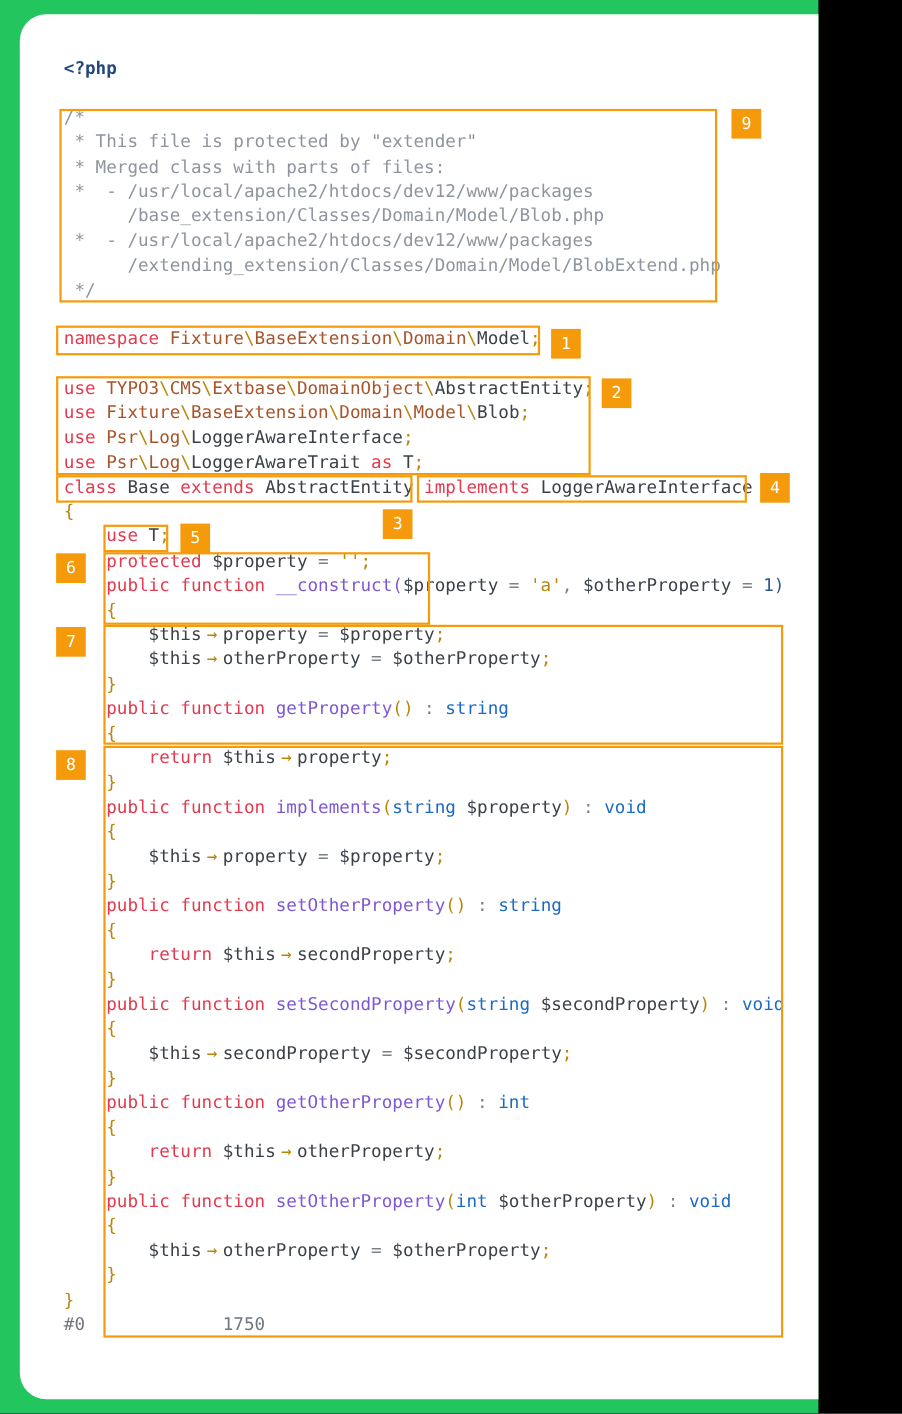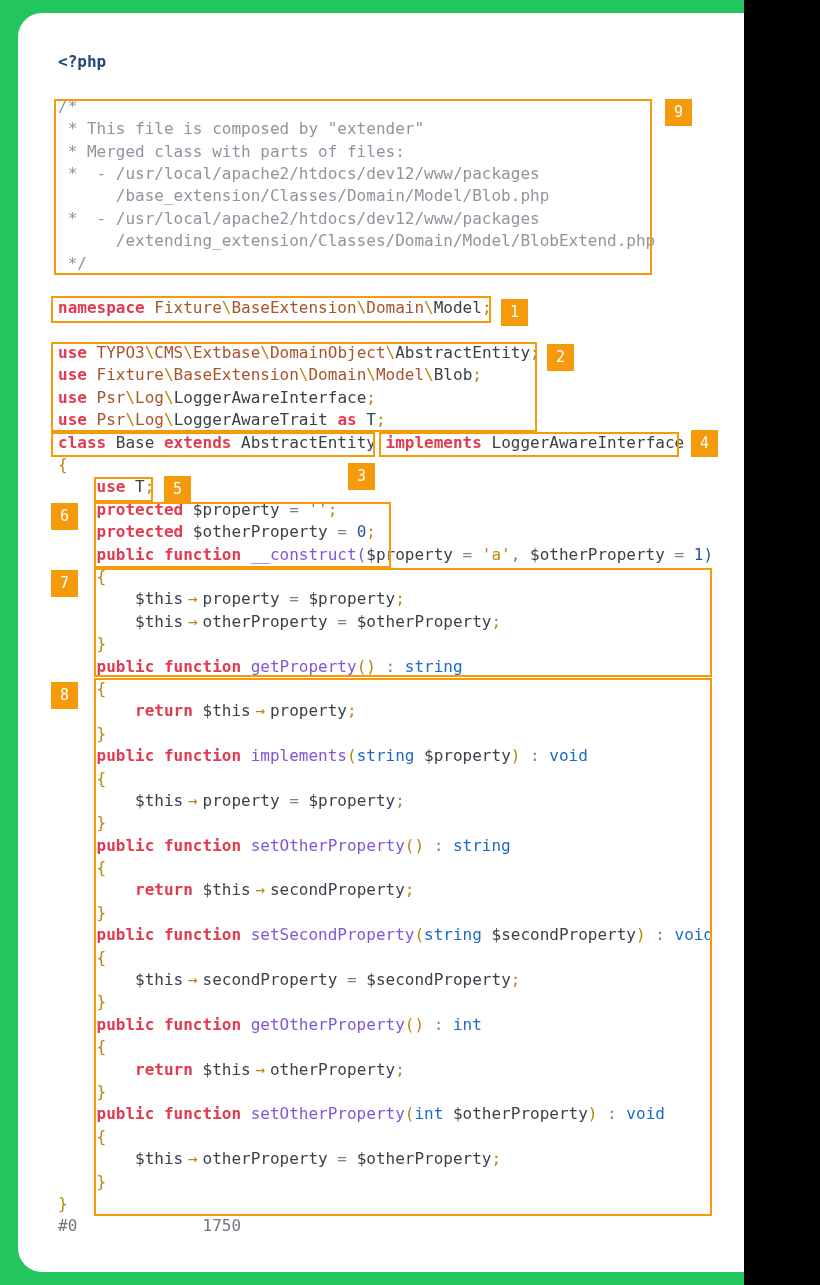--- a/index.html
+++ b/index.html
@@ -2,21 +2,21 @@
 <html><head>
 <meta charset="utf-8">
 <style>
   html,body{margin:0;padding:0;background:#000;}
   #page{position:relative;width:744px;height:1285px;background:#22c55e;overflow:hidden;
         font-family:"DejaVu Sans Mono",monospace;}
   #card{position:absolute;left:18px;top:13px;width:784px;height:1259px;
         background:#ffffff;border-radius:24px;}
   #code{position:absolute;left:40px;top:38px;font-size:16px;color:#3b4148;}
   .ln{height:22.4px;line-height:22.4px;white-space:pre;}
-  .k{color:#e23a4f;font-weight:bold;}           
+  .k{color:#e23a4f;}           
   .n{color:#a8542a;text-align:right;}           
   .p{color:#b8860b;}           
   .i{color:#3b4148;}           
   .t{color:#1b6ac6;}           
   .u{color:#2b5693;}           
   .f{color:#7e57d4;}           
   .c{color:#8e959e;}           
   .h{color:#24477d;font-weight:bold;}  
   .m{color:#6f767e;}           
   .o{color:#7b828a;}           
@@ -27,39 +27,38 @@
 </style>
 </head>
 <body>
 
 <div id="page">
   <div id="card">
     <div id="code">
         <div class="ln"><span class="h">&lt;?php</span></div>
         <div class="ln">&nbsp;</div>
         <div class="ln"><span class="c">/*</span></div>
-        <div class="ln"><span class="c"> * This file is composed by "extender"</span></div>
+        <div class="ln"><span class="c"> * This file is protected by "extender"</span></div>
         <div class="ln"><span class="c"> * Merged class with parts of files:</span></div>
         <div class="ln"><span class="c"> *  - /usr/local/apache2/htdocs/dev12/www/packages</span></div>
         <div class="ln"><span class="c">      /base_extension/Classes/Domain/Model/Blob.php</span></div>
         <div class="ln"><span class="c"> *  - /usr/local/apache2/htdocs/dev12/www/packages</span></div>
         <div class="ln"><span class="c">      /extending_extension/Classes/Domain/Model/BlobExtend.php</span></div>
         <div class="ln"><span class="c"> */</span></div>
         <div class="ln">&nbsp;</div>
         <div class="ln"><span class="k">namespace </span><span class="n">Fixture</span><span class="p">\</span><span class="n">BaseExtension</span><span class="p">\</span><span class="n">Domain</span><span class="p">\</span><span class="i">Model</span><span class="p">;</span></div>
         <div class="ln">&nbsp;</div>
         <div class="ln"><span class="k">use </span><span class="n">TYPO3</span><span class="p">\</span><span class="n">CMS</span><span class="p">\</span><span class="n">Extbase</span><span class="p">\</span><span class="n">DomainObject</span><span class="p">\</span><span class="i">AbstractEntity</span><span class="p">;</span></div>
         <div class="ln"><span class="k">use </span><span class="n">Fixture</span><span class="p">\</span><span class="n">BaseExtension</span><span class="p">\</span><span class="n">Domain</span><span class="p">\</span><span class="n">Model</span><span class="p">\</span><span class="i">Blob</span><span class="p">;</span></div>
         <div class="ln"><span class="k">use </span><span class="n">Psr</span><span class="p">\</span><span class="n">Log</span><span class="p">\</span><span class="i">LoggerAwareInterface</span><span class="p">;</span></div>
         <div class="ln"><span class="k">use </span><span class="n">Psr</span><span class="p">\</span><span class="n">Log</span><span class="p">\</span><span class="i">LoggerAwareTrait</span><span class="k"> as </span><span class="i">T</span><span class="p">;</span></div>
         <div class="ln"><span class="k">class </span><span class="i">Base </span><span class="k">extends </span><span class="i">AbstractEntity </span><span class="k">implements </span><span class="i">LoggerAwareInterface</span></div>
         <div class="ln"><span class="p">{</span></div>
         <div class="ln"><span class="k">    use </span><span class="i">T</span><span class="p">;</span></div>
         <div class="ln"><span class="k">    protected </span><span class="i">$property </span><span class="o">= </span><span class="p">''</span><span class="p">;</span></div>
-        <div class="ln"><span class="k">    protected </span><span class="i">$otherProperty </span><span class="o">= </span><span class="u">0</span><span class="p">;</span></div>
         <div class="ln"><span class="k">    public function </span><span class="f">__construct(</span><span class="i">$property </span><span class="o">= </span><span class="p">'a'</span><span class="o">, </span><span class="i">$otherProperty </span><span class="o">= </span><span class="u">1)</span></div>
         <div class="ln"><span class="p">    {</span></div>
         <div class="ln"><span class="i">        $this</span><span class="p a">→</span><span class="i">property </span><span class="o">= </span><span class="i">$property</span><span class="p">;</span></div>
         <div class="ln"><span class="i">        $this</span><span class="p a">→</span><span class="i">otherProperty </span><span class="o">= </span><span class="i">$otherProperty</span><span class="p">;</span></div>
         <div class="ln"><span class="p">    }</span></div>
         <div class="ln"><span class="k">    public function </span><span class="f">getProperty</span><span class="p">()</span><span class="o"> : </span><span class="t">string</span></div>
         <div class="ln"><span class="p">    {</span></div>
         <div class="ln"><span class="k">        return </span><span class="i">$this</span><span class="p a">→</span><span class="i">property</span><span class="p">;</span></div>
         <div class="ln"><span class="p">    }</span></div>
         <div class="ln"><span class="k">    public function </span><span class="f">implements</span><span class="p">(</span><span class="t">string </span><span class="i">$property</span><span class="p">)</span><span class="o"> : </span><span class="t">void</span></div>

